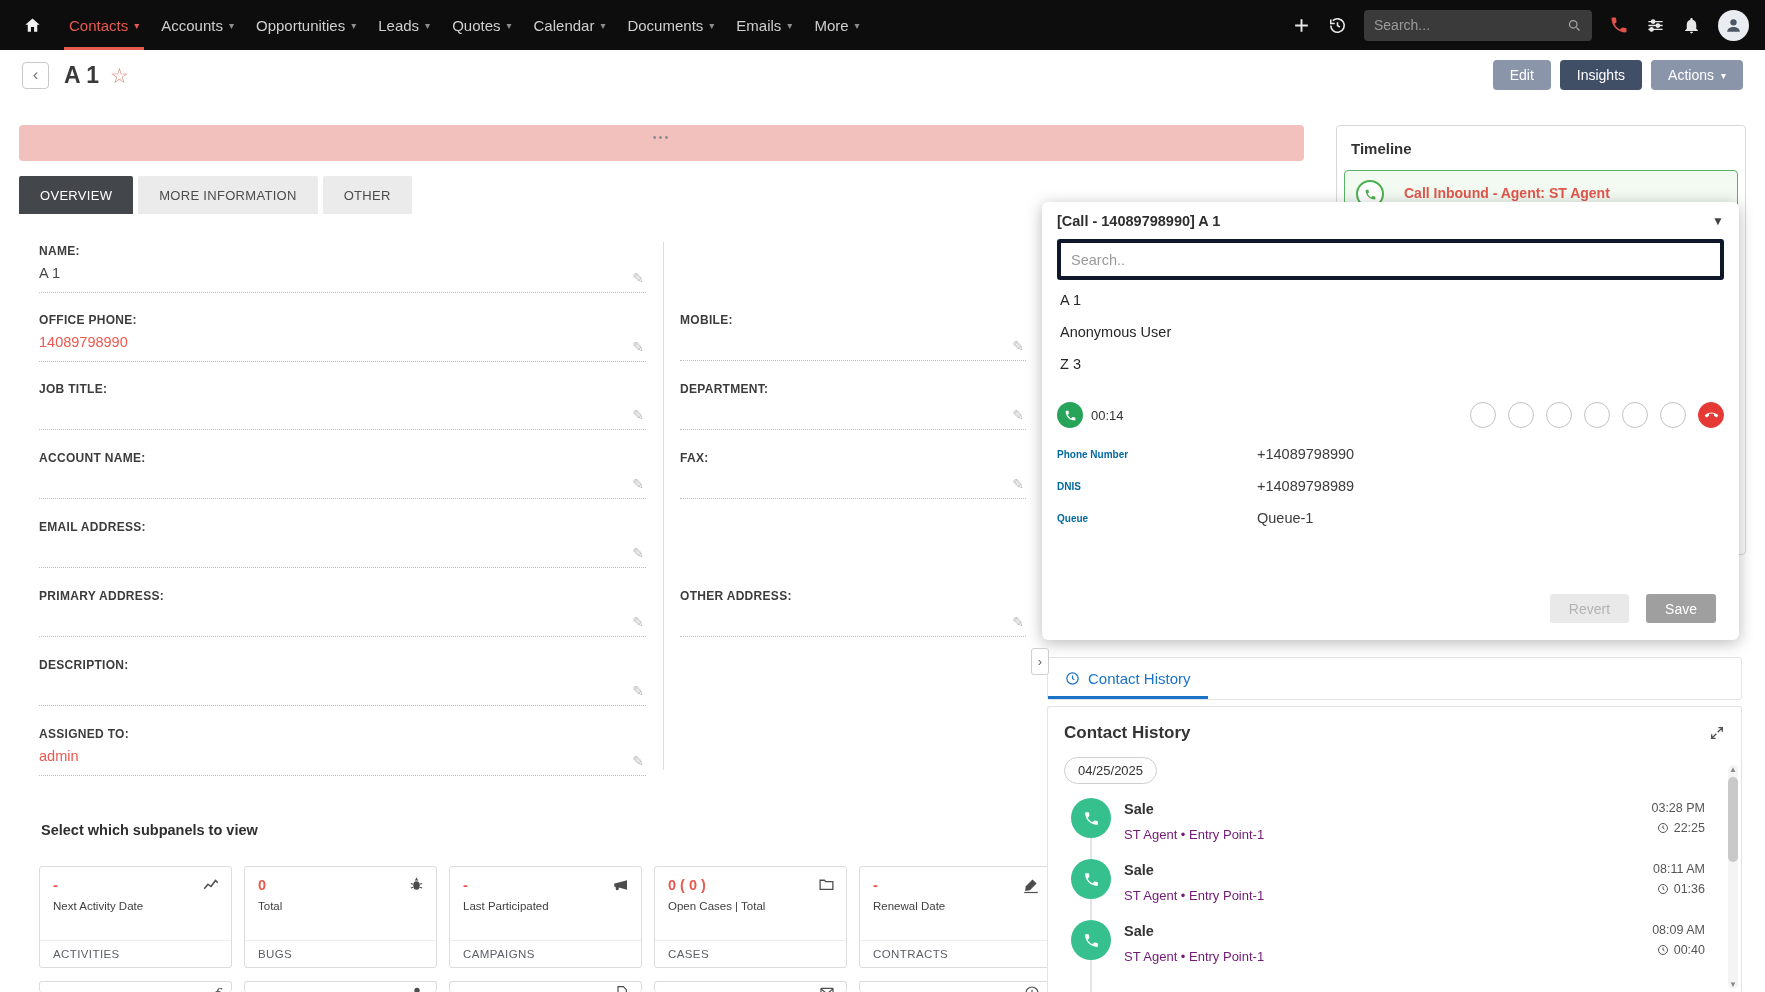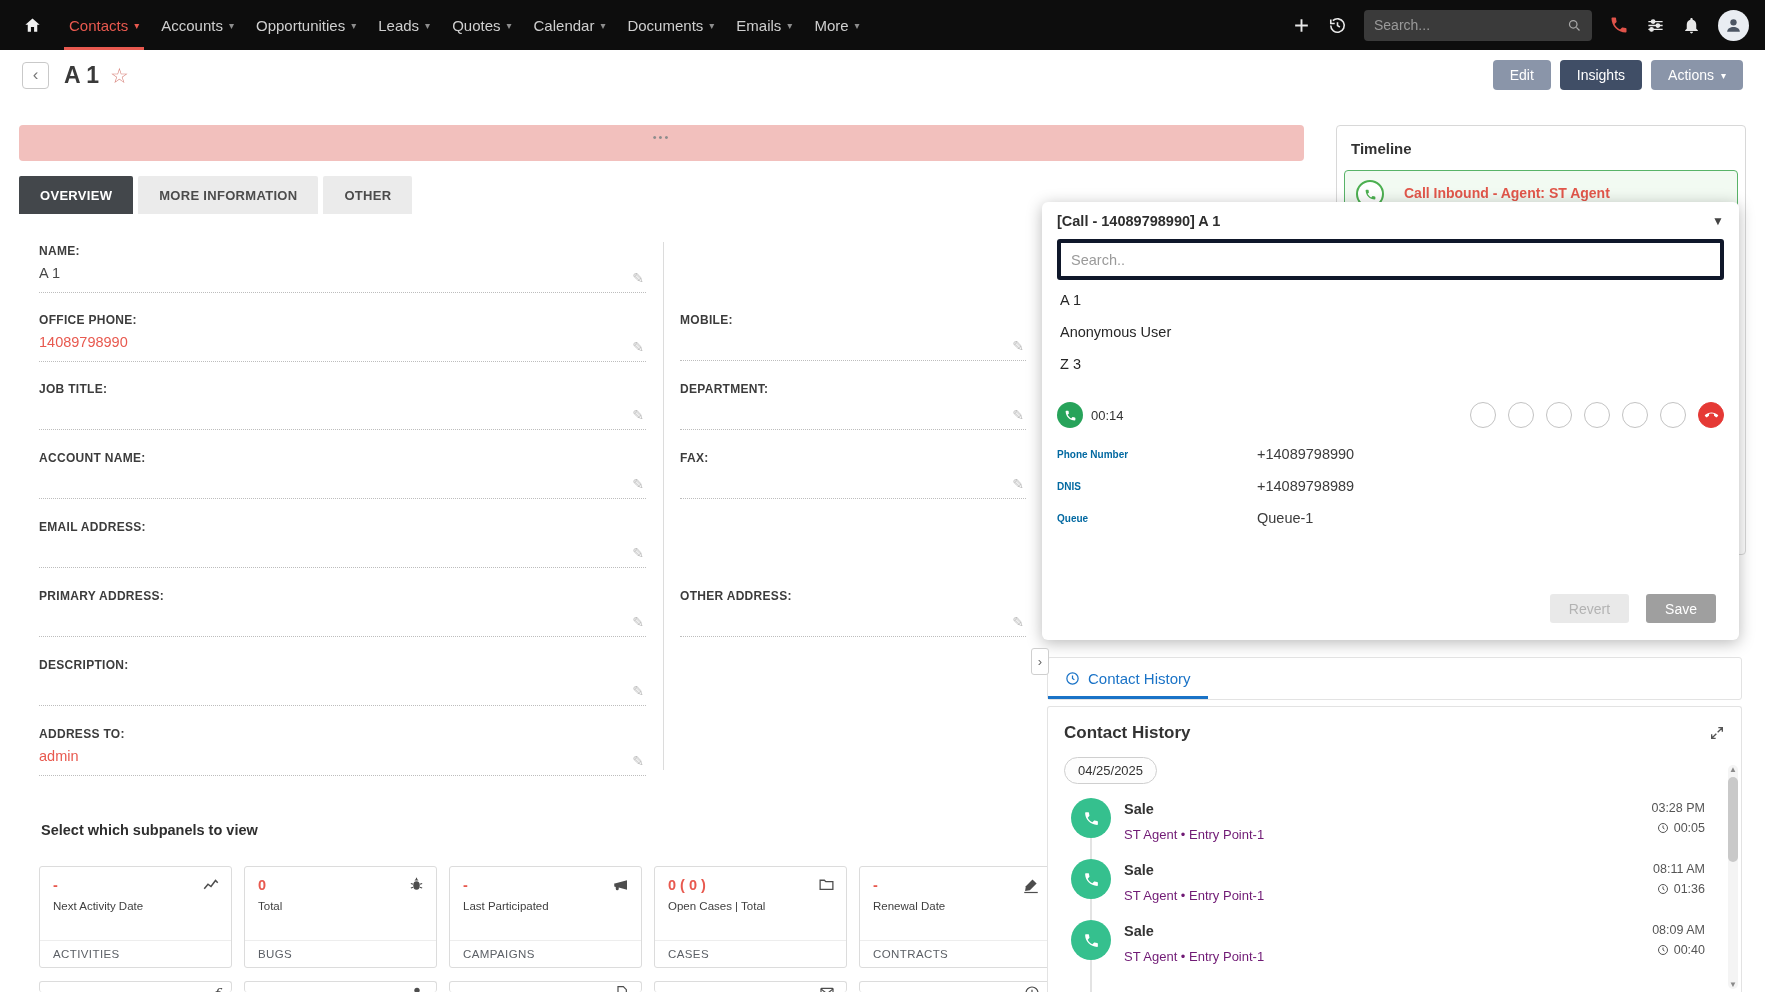--- a/index.html
+++ b/index.html
@@ -34,21 +34,21 @@
   .btn-edit,.btn-actions{background:#8a95a9}
   .btn-insights{background:#404e66}
   .btn .caret{font-size:10px}
 
   
   .alert-bar{position:absolute;left:19px;top:125px;width:1285px;height:36px;background:#f2c0bd;border-radius:4px;display:flex;align-items:flex-start;justify-content:center}
   .alert-dots{color:#8d8d8d;font-size:11px;letter-spacing:2px;margin-top:6px;cursor:pointer}
 
   
   .tabs{position:absolute;left:19px;top:176px;display:flex;gap:5px}
-  .tab{height:38px;display:flex;align-items:center;padding:0 21px;font-size:13px;font-weight:bold;letter-spacing:.3px;background:#ebebeb;color:#4c4c4c;border-radius:2px 2px 0 0;cursor:pointer}
+  .tab{height:38px;display:flex;align-items:center;padding:0 21px;font-size:13px;font-weight:normal;letter-spacing:.3px;background:#ebebeb;color:#4c4c4c;border-radius:2px 2px 0 0;cursor:pointer}
   .tab.active{background:#43474b;color:#fff}
 
   
   .form-panel{position:absolute;left:19px;top:214px;width:1285px;height:574px;background:#fff;overflow:hidden}
   .col-left{position:absolute;left:20px;top:24px;width:607px}
   .col-right{position:absolute;left:661px;top:24px;width:346px}
   .vdivider{position:absolute;left:644px;top:28px;height:528px;width:1px;background:#dcdcdc}
   .field{height:69px;padding-top:6px}
   .spacer{height:69px}
   .field-label{font-size:12px;font-weight:bold;color:#3c3c3c;letter-spacing:.3px}
@@ -301,21 +301,21 @@
         </div>
       </div>
       <div class="field">
         <div class="field-label">DESCRIPTION:</div>
         <div class="field-value-row">
           <span class="field-value"></span>
           <span class="pencil">✎</span>
         </div>
       </div>
       <div class="field">
-        <div class="field-label">ADDRESS TO:</div>
+        <div class="field-label">ASSIGNED TO:</div>
         <div class="field-value-row">
           <span class="field-value link">admin</span>
           <span class="pencil">✎</span>
         </div>
       </div>
     </div>
 
     <div class="col-right">
       <div class="spacer"></div>
       <div class="field">
@@ -556,21 +556,21 @@
         </div>
         <div class="ch-entry-right">
           <div class="ch-entry-time">03:28 PM</div>
           <div class="ch-entry-dur">
             <span style="display:flex">
               <svg viewBox="0 0 24 24" width="12" height="12" fill="none" stroke="currentColor" stroke-width="2">
                   <circle cx="12" cy="12" r="9"></circle>
                   <path d="M12 7v5l3 2"></path>
                 </svg>
             </span>
-            <span>00:05</span>
+            <span>22:25</span>
           </div>
         </div>
       </div>
 
       <div class="ch-entry">
         <span class="ch-entry-icon">
           <svg viewBox="0 0 24 24" width="17" height="17" fill="currentColor">
               <path d="M6.62 10.79c1.44 2.83 3.76 5.14 6.59 6.59l2.2-2.21c.27-.27.67-.36 1.02-.24 1.12.37 2.33.57 3.57.57.55 0 1 .45 1 1V20c0 .55-.45 1-1 1-9.39 0-17-7.61-17-17 0-.55.45-1 1-1h3.5c.55 0 1 .45 1 1 0 1.25.2 2.45.57 3.57.11.35.03.74-.25 1.02l-2.2 2.2z"></path>
             </svg>
         </span>

